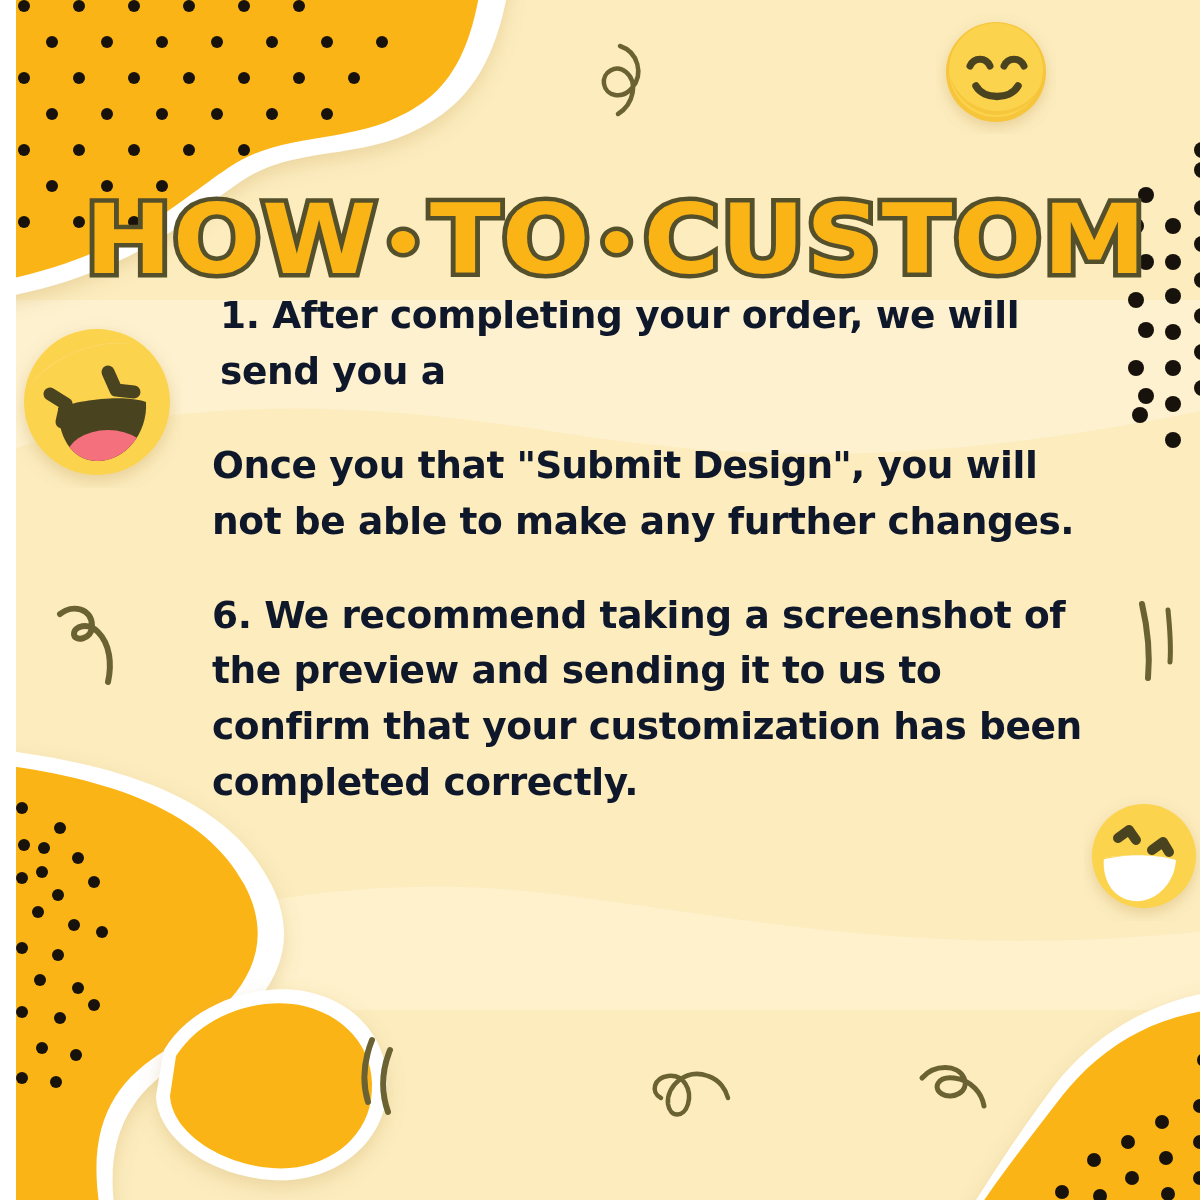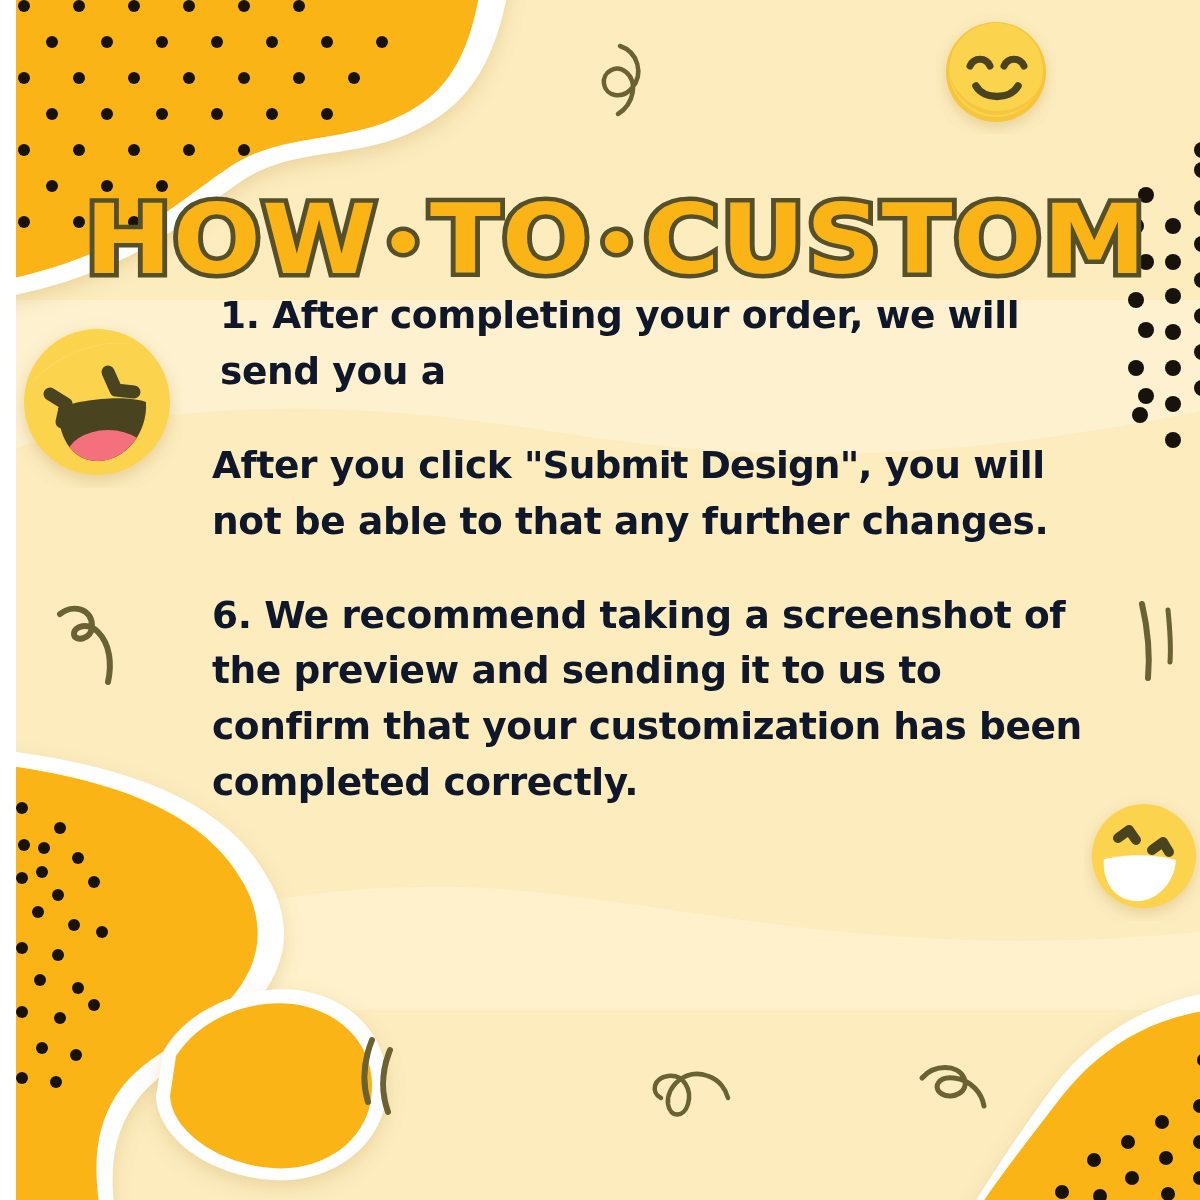--- a/index.html
+++ b/index.html
@@ -406,21 +406,21 @@
     </h1>
 
     <div class="body-block">
 
       <p class="para step-one">
         <span>1. After completing your order, we will send you a</span>
       </p>
 
 
       <p class="para">
-        <span>After you click </span><b>"Submit Design"</b><span>, you will not be able to that any further changes.</span>
+        <span>Once you that </span><b>"Submit Design"</b><span>, you will not be able to make any further changes.</span>
       </p>
 
       <p class="para">
         <span>6. We recommend taking a screenshot of the preview and sending it to us to confirm that your customization has been completed correctly.</span>
       </p>
 
     </div>
   </div>
 </div>
 

